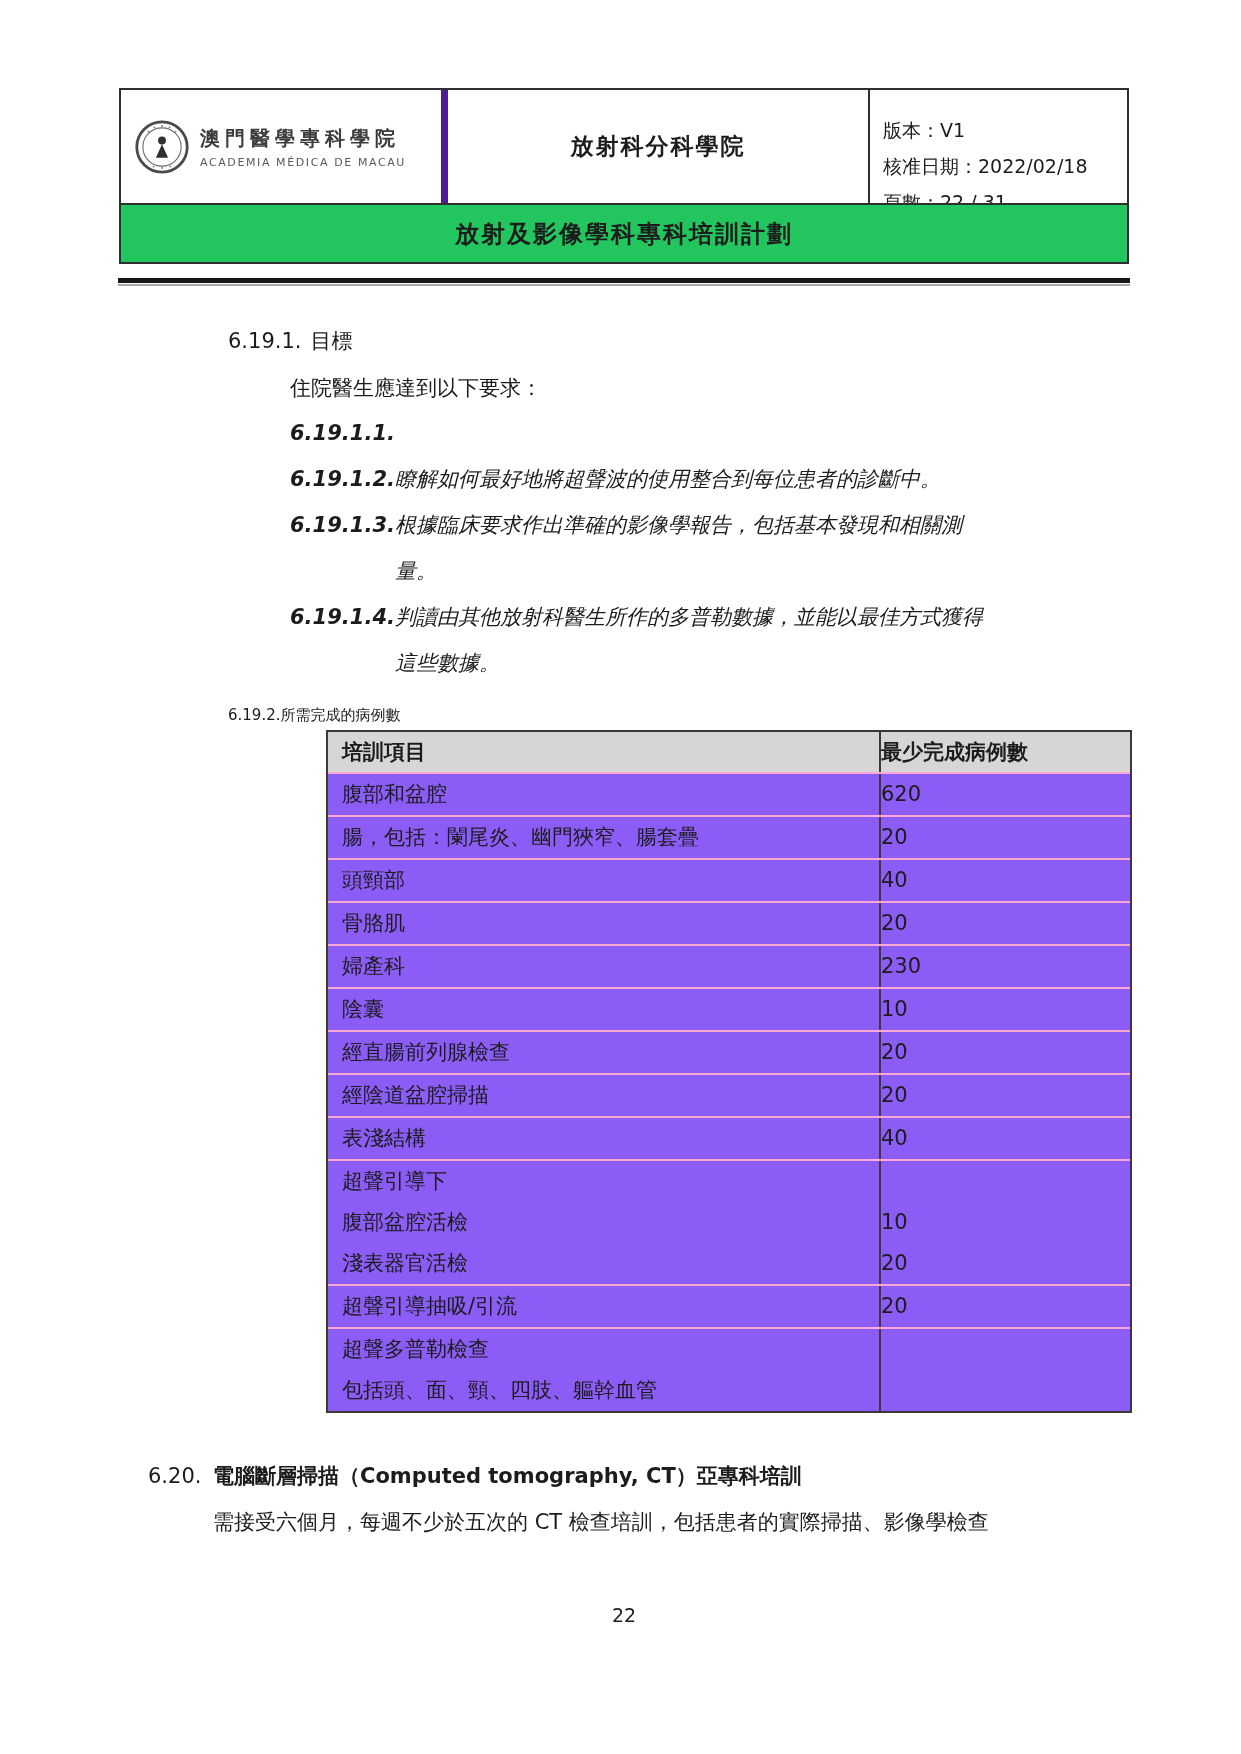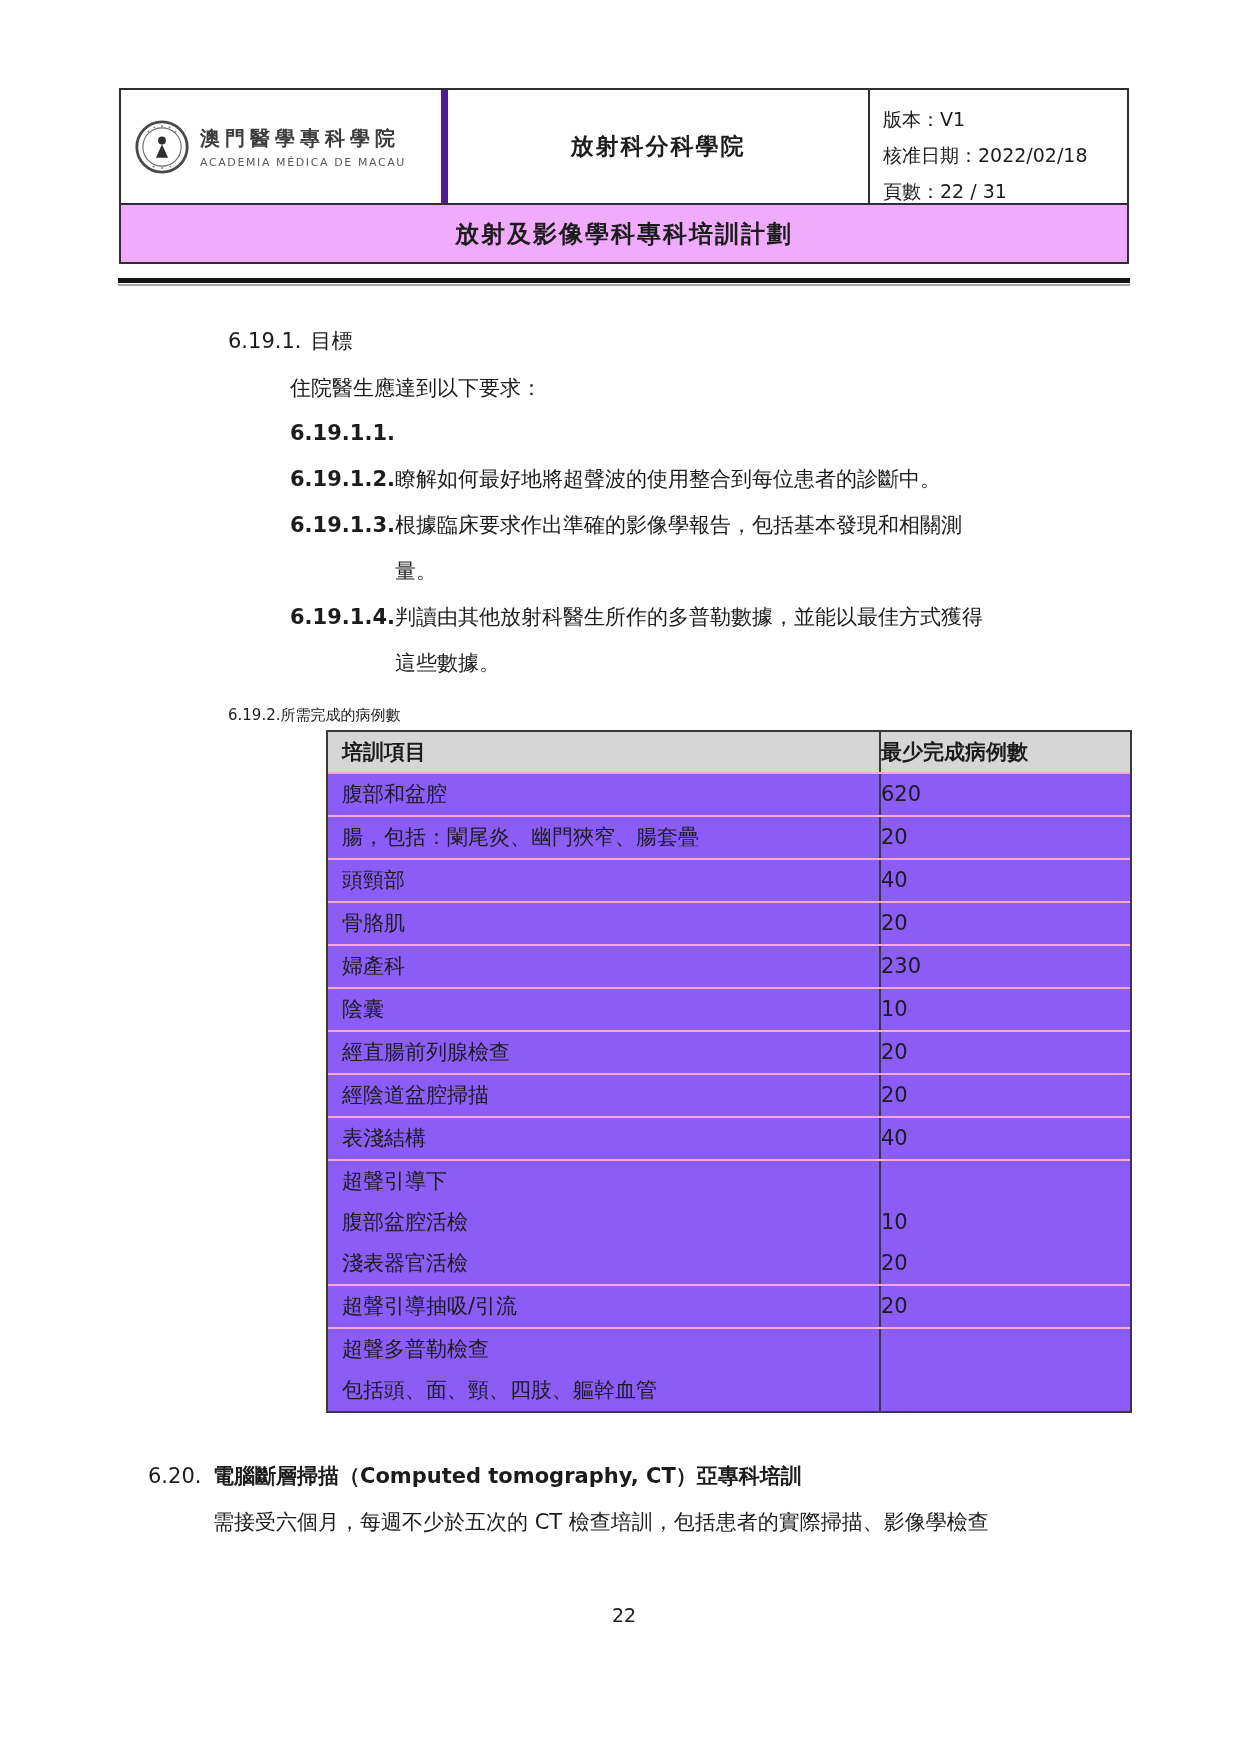--- a/index.html
+++ b/index.html
@@ -7,42 +7,42 @@
         font-family:"DejaVu Sans","Liberation Sans",sans-serif;color:#1c1c1c;overflow:hidden;}
 
   
   .hdr{position:absolute;left:119px;top:88px;width:1010px;height:117px;display:flex;
        border:2px solid #2f2f2f;box-sizing:border-box;background:#fff;}
   .hcell{box-sizing:border-box;}
   .hc-logo{width:327px;border-right:7px solid #4c1d95;display:flex;align-items:center;
            padding-left:13px;gap:10px;}
   .hc-title{width:422px;border-right:2px solid #2f2f2f;display:flex;align-items:center;
             justify-content:center;font-size:23px;font-weight:bold;letter-spacing:2px;}
-  .hc-info{flex:1;padding:11px 0 0 13px;font-size:19px;}
+  .hc-info{flex:1;padding:22px 0 0 13px;font-size:19px;}
   .hc-info div{line-height:36px;white-space:nowrap;}
   .seal{width:56px;height:56px;flex:none;}
   .logo-cn{font-size:20px;font-weight:600;letter-spacing:5px;color:#3d3d3d;white-space:nowrap;}
   .logo-en{font-size:11px;letter-spacing:1.6px;color:#5a5a5a;margin-top:4px;white-space:nowrap;}
 
   
-  .banner{position:absolute;left:119px;top:203px;width:1010px;height:61px;background:#f0abfc;
+  .banner{position:absolute;left:119px;top:203px;width:1010px;height:61px;background:#22c55e;
           border:2px solid #2f2f2f;box-sizing:border-box;display:flex;align-items:center;
           justify-content:center;font-size:24px;font-weight:bold;letter-spacing:2px;}
 
   
   .rule{position:absolute;left:118px;top:278px;width:1012px;}
   .rule-thick{height:5px;background:#161616;}
   .rule-thin{height:2px;background:#a9a9a9;margin-top:1px;}
 
   
   .content{position:absolute;left:0;top:300px;width:1241px;}
   .sec-h{margin:26px 0 0 228px;font-size:21px;line-height:30px;}
   .sec-h .sec-t{margin-left:9px;}
   .intro{margin:12px 0 0 290px;font-size:21px;line-height:40px;}
-  .items{margin-top:2px;}
+  .items{margin-top:2px;font-style:italic;}
   .item{display:flex;margin-left:290px;font-size:21px;line-height:46px;}
   .item-num{width:105px;flex:none;font-weight:600;}
   .item-text{flex:1;}
 
   .sec-h2{margin:14px 0 0 228px;font-size:15px;line-height:30px;}
 
   
   .tbl{margin:0 0 0 326px;width:806px;border:2px solid #3a3a3a;box-sizing:border-box;
        font-size:21px;background:#8b5cf6;}
   .trow{display:flex;border-top:2px solid #f9a8d4;}

